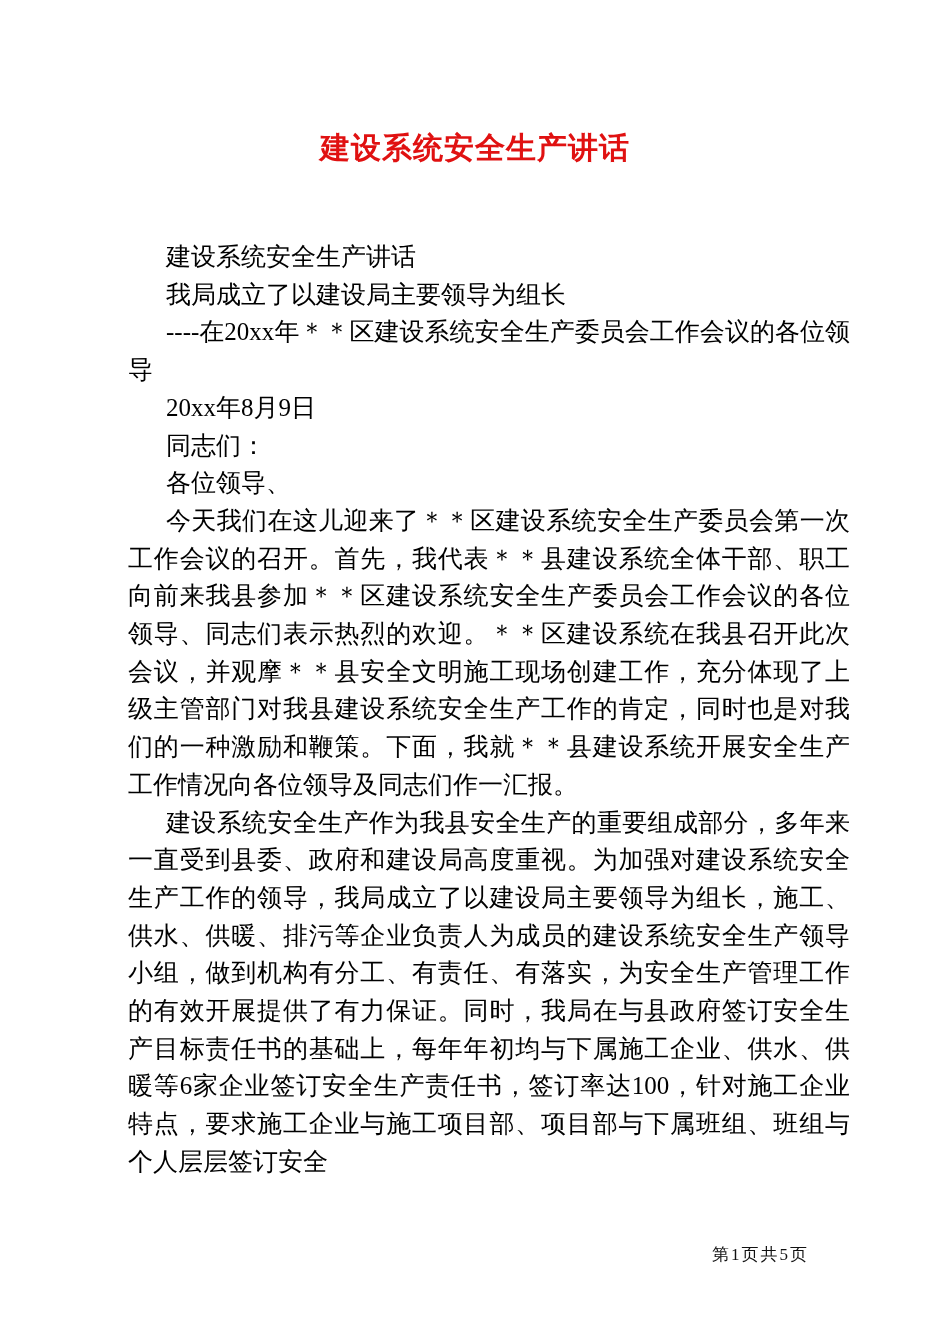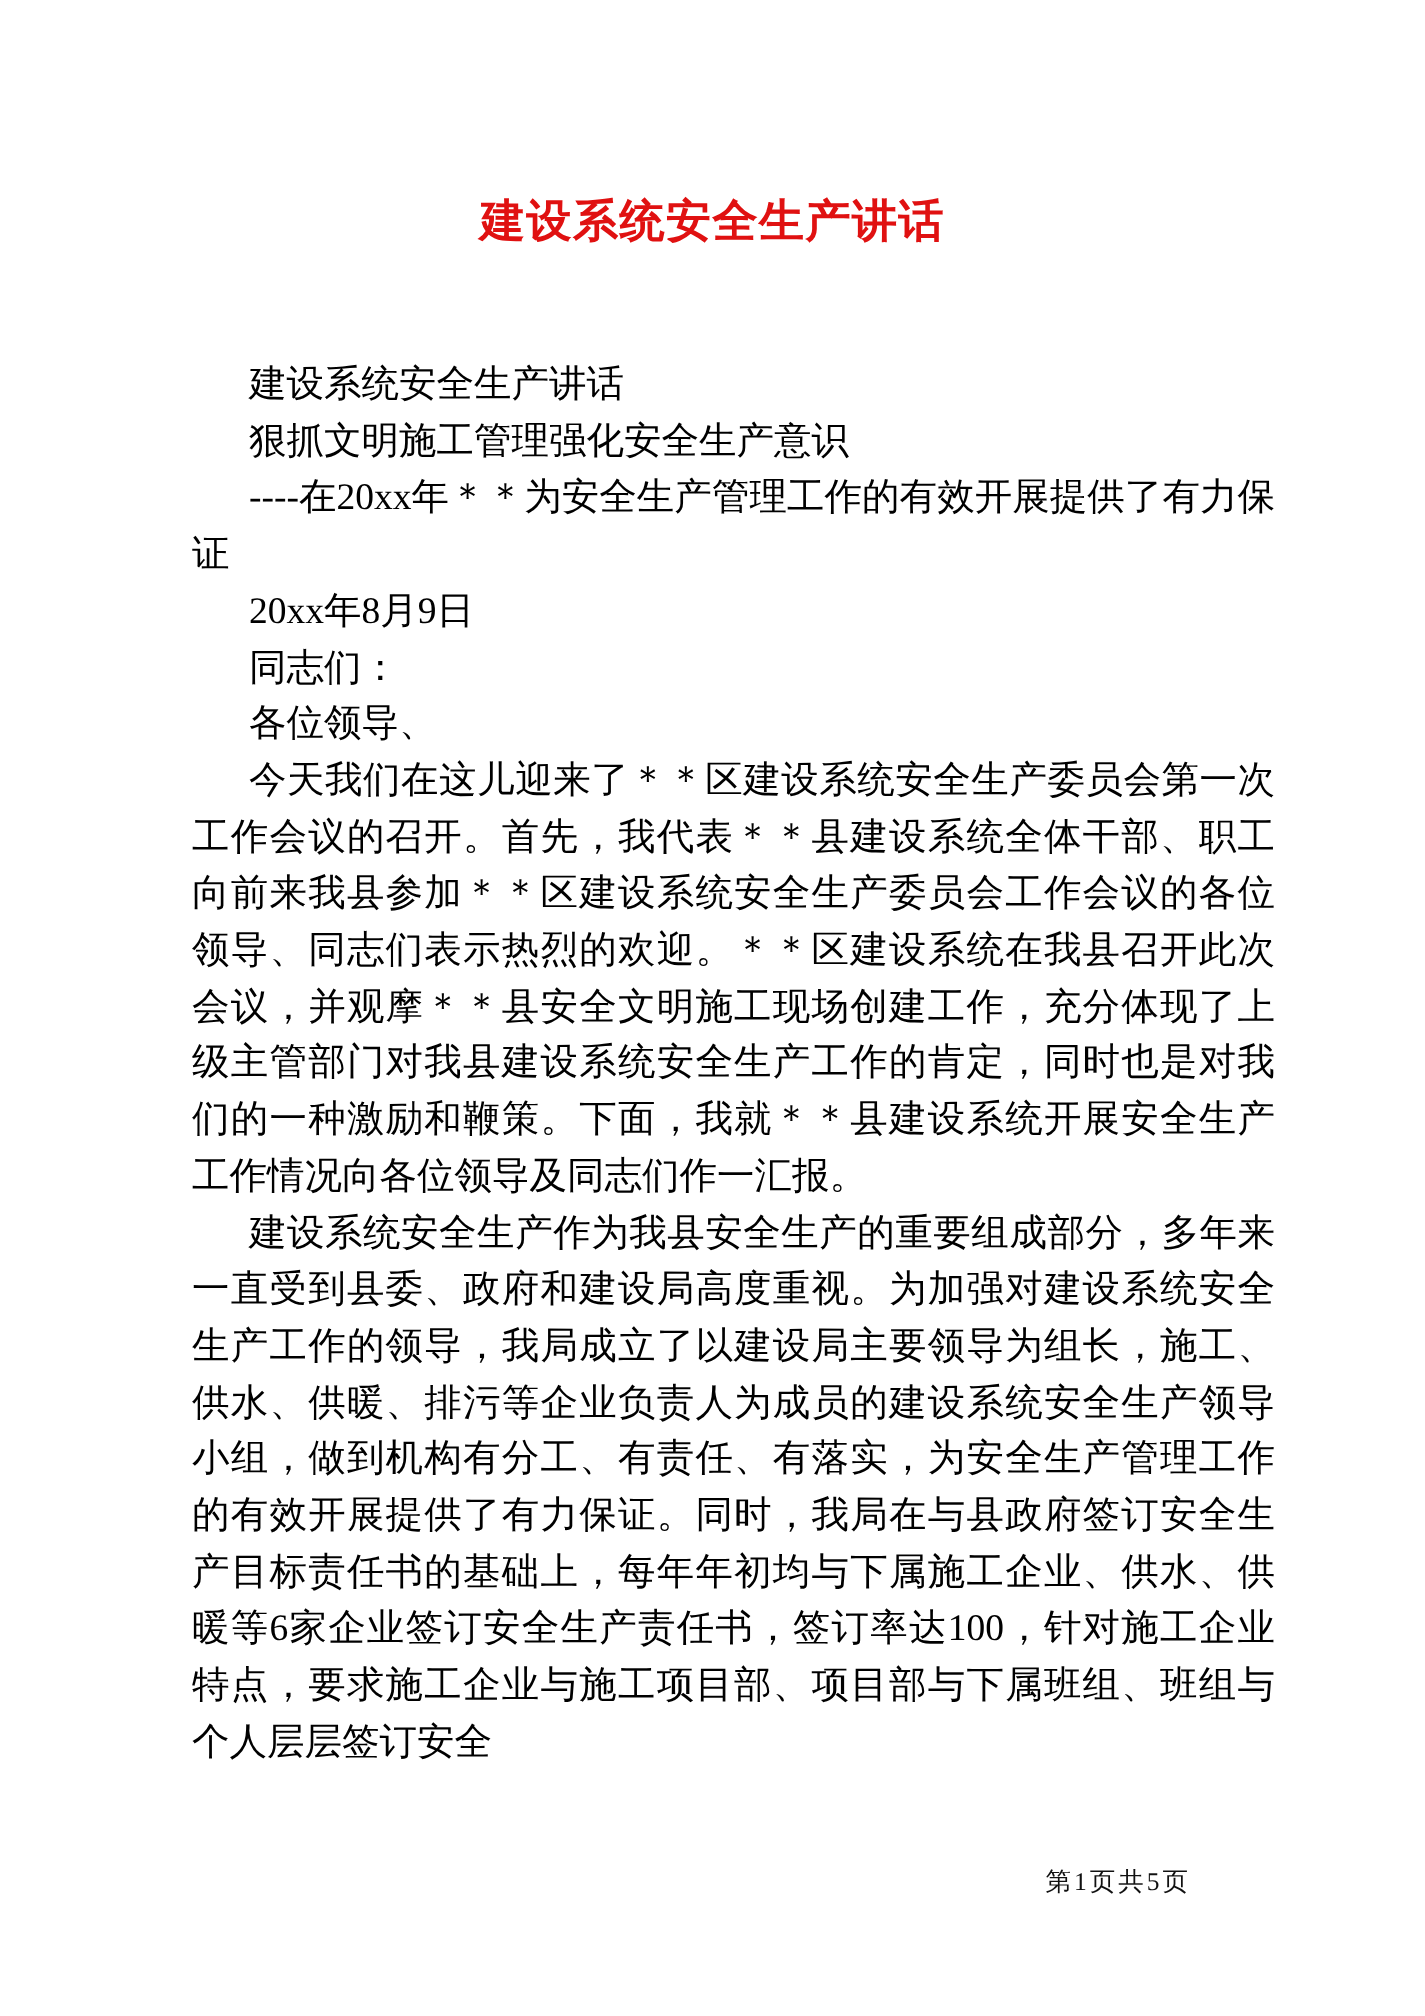--- a/index.html
+++ b/index.html
@@ -34,38 +34,38 @@
     text-justify: inter-ideograph;
   }
   .para {
     margin: 0;
     padding: 0;
     text-indent: 38px;
   }
   .doc-footer {
     position: absolute;
     top: 1246px;
-    right: 156px;
+    right: 141px;
     font-size: 17px;
     line-height: 18px;
     letter-spacing: 2px;
     color: #111111;
   }
 </style>
 </head>
 <body>
 
 <div class="page">
 
   <h1 class="doc-title" style="color: rgb(224, 17, 17);">建设系统安全生产讲话</h1>
 
   <div class="doc-body">
       <p class="para">建设系统安全生产讲话</p>
-      <p class="para">狠抓文明施工管理强化安全生产意识</p>
-      <p class="para">----在20xx年＊＊为安全生产管理工作的有效开展提供了有力保证</p>
+      <p class="para">我局成立了以建设局主要领导为组长</p>
+      <p class="para">----在20xx年＊＊区建设系统安全生产委员会工作会议的各位领导</p>
       <p class="para">20xx年8月9日</p>
       <p class="para">同志们：</p>
       <p class="para">各位领导、</p>
       <p class="para">今天我们在这儿迎来了＊＊区建设系统安全生产委员会第一次工作会议的召开。首先，我代表＊＊县建设系统全体干部、职工向前来我县参加＊＊区建设系统安全生产委员会工作会议的各位领导、同志们表示热烈的欢迎。＊＊区建设系统在我县召开此次会议，并观摩＊＊县安全文明施工现场创建工作，充分体现了上级主管部门对我县建设系统安全生产工作的肯定，同时也是对我们的一种激励和鞭策。下面，我就＊＊县建设系统开展安全生产工作情况向各位领导及同志们作一汇报。</p>
       <p class="para">建设系统安全生产作为我县安全生产的重要组成部分，多年来一直受到县委、政府和建设局高度重视。为加强对建设系统安全生产工作的领导，我局成立了以建设局主要领导为组长，施工、供水、供暖、排污等企业负责人为成员的建设系统安全生产领导小组，做到机构有分工、有责任、有落实，为安全生产管理工作的有效开展提供了有力保证。同时，我局在与县政府签订安全生产目标责任书的基础上，每年年初均与下属施工企业、供水、供暖等6家企业签订安全生产责任书，签订率达100，针对施工企业特点，要求施工企业与施工项目部、项目部与下属班组、班组与个人层层签订安全</p>
     </div>
 
   <div class="doc-footer">第1页共5页</div>
 
 </div>

